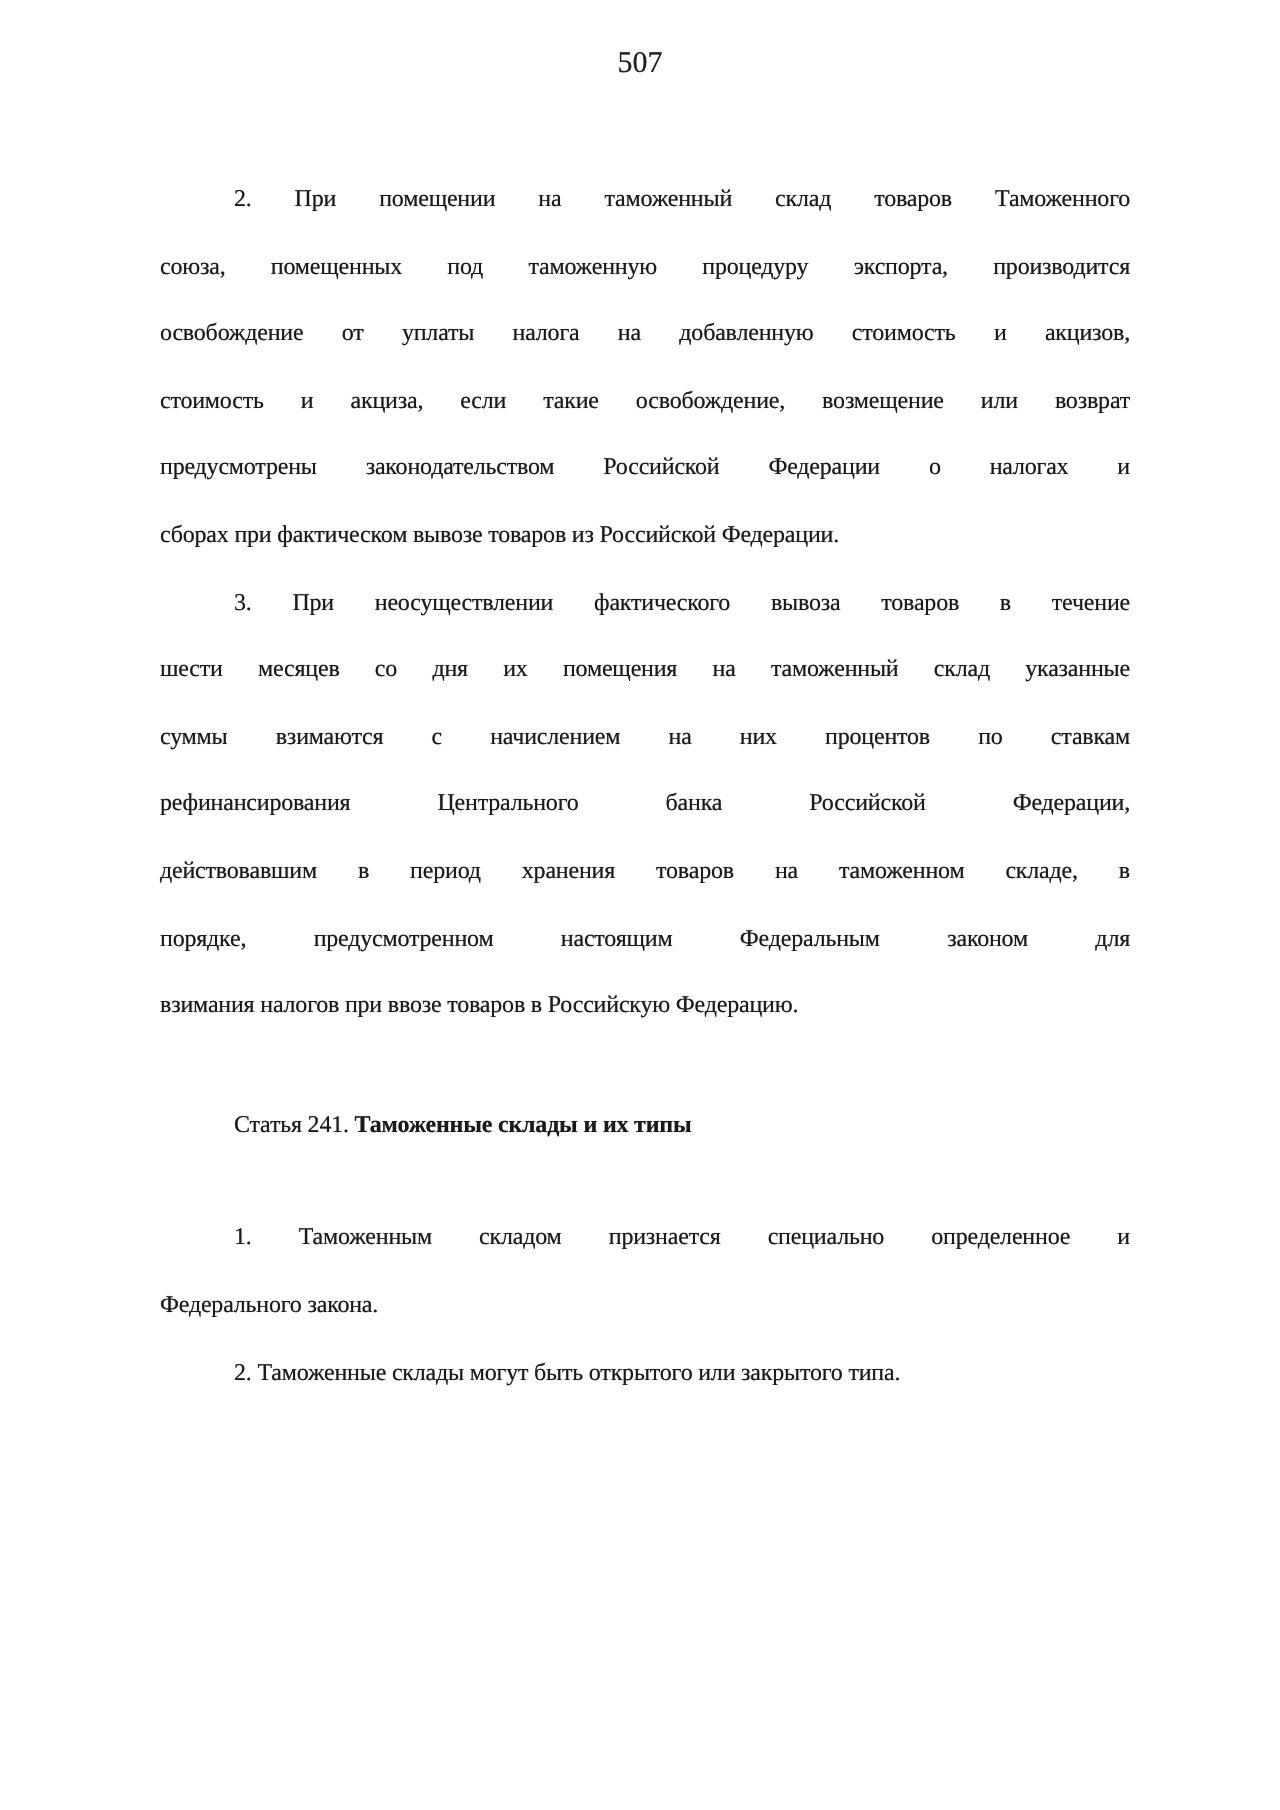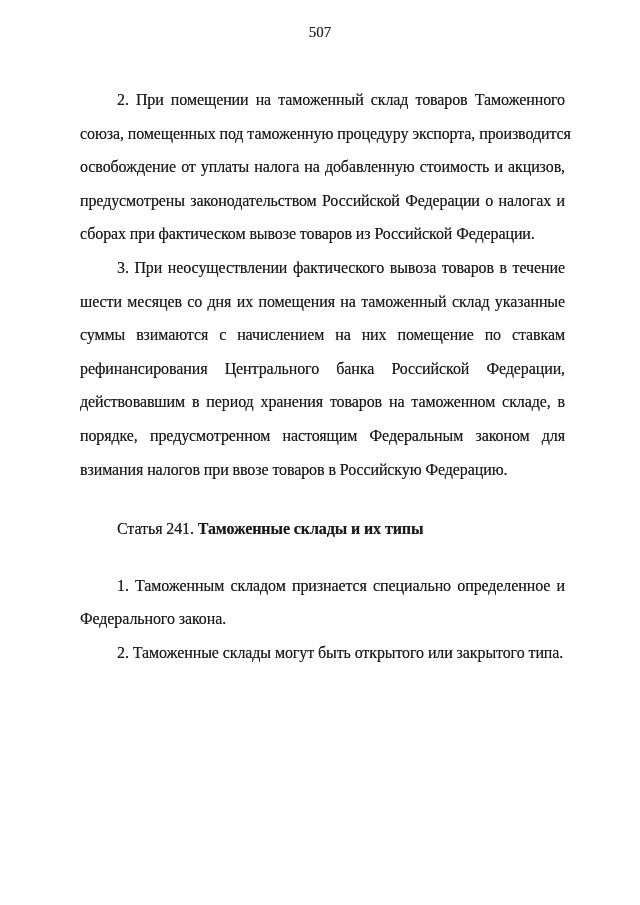--- a/index.html
+++ b/index.html
@@ -30,21 +30,21 @@
   .text-block {
     position: absolute;
     left: 80px;
     top: 83px;
     width: 485px;
   }
   .block { margin: 0; }
   .line {
     height: 33.6px;
     line-height: 33.6px;
-    font-size: 16px;
+    font-size: 12px;
     letter-spacing: -0.1px;
     white-space: nowrap;
     text-align: justify;
     text-shadow: 0 0 0.45px rgba(0,0,0,0.6);
     overflow: visible;
     font-family: Liberation Serif, serif;
   }
   .line.just { text-align-last: justify; }
   .line.last { text-align-last: left; }
   .line.indent { padding-left: 37px; }
@@ -53,27 +53,28 @@
 </head>
 <body>
 
 <div class="page">
   <div class="page-number">507</div>
   <div class="text-block">
       <div class="block">
         <div class="line indent just">2. При помещении на таможенный склад товаров Таможенного</div>
         <div class="line just">союза, помещенных под таможенную процедуру экспорта, производится</div>
         <div class="line just">освобождение от уплаты налога на добавленную стоимость и акцизов,</div>
+        <div class="line just">стоимость и акциза, если такие освобождение, возмещение или возврат</div>
         <div class="line just">предусмотрены законодательством Российской Федерации о налогах и</div>
         <div class="line last">сборах при фактическом вывозе товаров из Российской Федерации.</div>
       </div>
       <div class="block">
         <div class="line indent just">3. При неосуществлении фактического вывоза товаров в течение</div>
         <div class="line just">шести месяцев со дня их помещения на таможенный склад указанные</div>
-        <div class="line just">суммы взимаются с начислением на них помещение по ставкам</div>
+        <div class="line just">суммы взимаются с начислением на них процентов по ставкам</div>
         <div class="line just">рефинансирования Центрального банка Российской Федерации,</div>
         <div class="line just">действовавшим в период хранения товаров на таможенном складе, в</div>
         <div class="line just">порядке, предусмотренном настоящим Федеральным законом для</div>
         <div class="line last">взимания налогов при ввозе товаров в Российскую Федерацию.</div>
       </div>
       <div class="block" style="margin-top: 26px;">
         <div class="line indent last"><span>Статья 241. </span><span class="bold">Таможенные склады и их типы</span></div>
       </div>
       <div class="block" style="margin-top: 23px;">
         <div class="line indent just">1. Таможенным складом признается специально определенное и</div>

